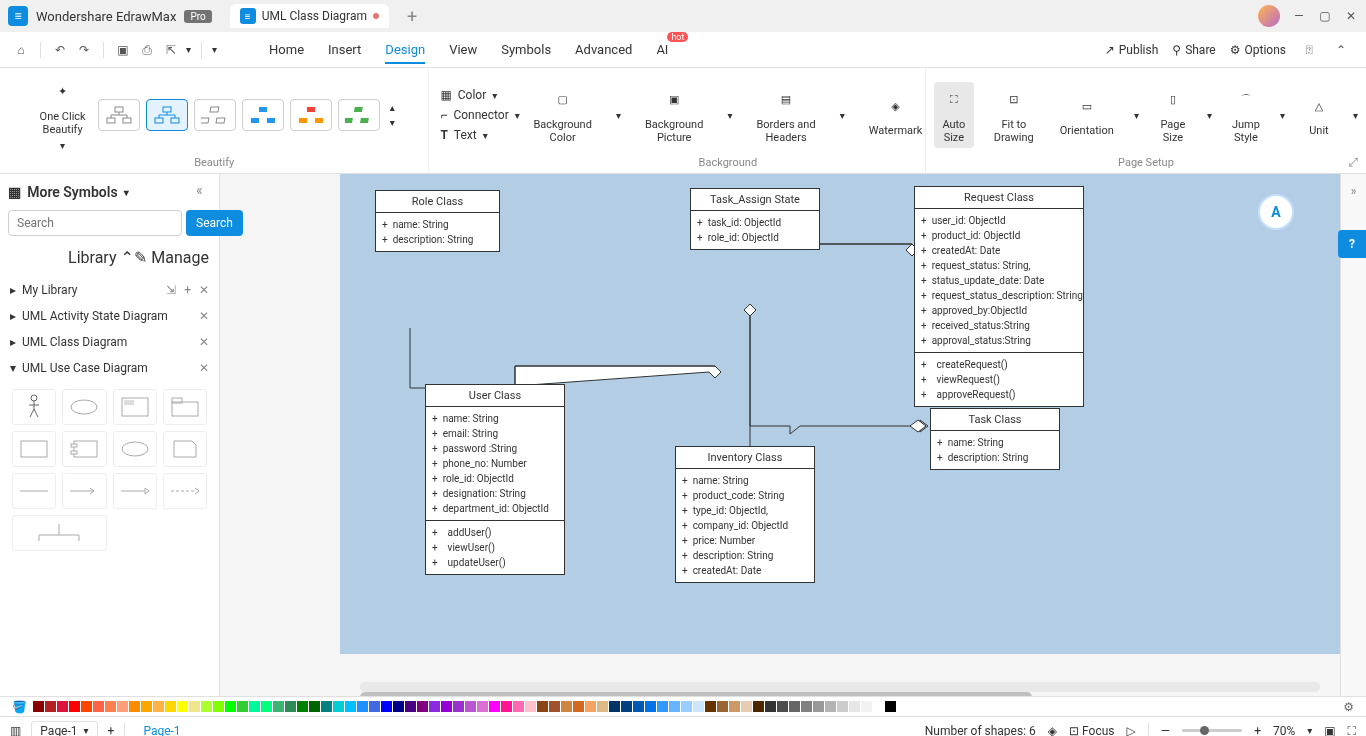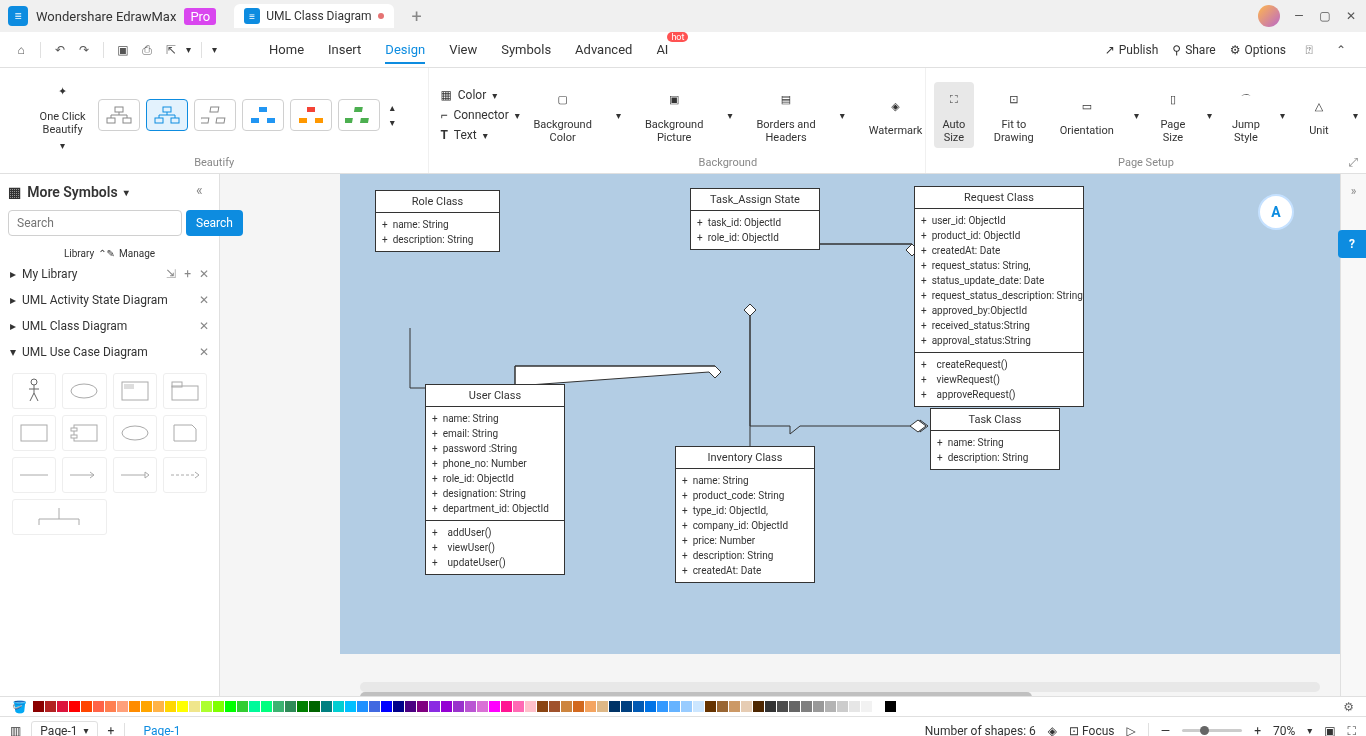--- a/index.html
+++ b/index.html
@@ -2,21 +2,21 @@
 <html><head>
 <meta charset="utf-8">
 <style>
 * { margin:0; padding:0; box-sizing:border-box; font-family:-apple-system,BlinkMacSystemFont,"Segoe UI",Roboto,sans-serif; }
 body { width:1366px; height:736px; overflow:hidden; background:#f5f5f5; font-size:12px; color:#333; }
 
 
 .titlebar { height:32px; background:#f0f0f0; display:flex; align-items:center; padding:0 8px; gap:8px; }
 .app-logo { width:20px; height:20px; background:#0d8ce0; border-radius:4px; display:flex; align-items:center; justify-content:center; color:#fff; font-weight:bold; font-size:12px; }
 .app-name { font-size:13px; color:#333; }
-.pro-badge { background:#d946ef; color:#fff; padding:1px 6px; border-radius:3px; font-size:13px; }
+.pro-badge { background:#737373; color:#fff; padding:1px 6px; border-radius:3px; font-size:10px; }
 .tab-active { background:#fff; border-radius:6px 6px 0 0; padding:4px 10px; display:flex; align-items:center; gap:6px; margin-left:10px; }
 .tab-logo { width:16px; height:16px; background:#0d8ce0; border-radius:3px; display:flex; align-items:center; justify-content:center; color:#fff; font-size:10px; }
 .tab-title { font-size:12px; }
 .tab-dot { width:6px; height:6px; background:#e57373; border-radius:50%; }
 .tab-add { margin-left:10px; font-size:18px; color:#888; cursor:pointer; }
 .titlebar-right { margin-left:auto; display:flex; align-items:center; gap:12px; }
 .avatar-circ { width:22px; height:22px; border-radius:50%; background:linear-gradient(135deg,#ffb74d,#ba68c8); }
 .win-btn { width:14px; height:14px; color:#555; cursor:pointer; display:inline-flex; align-items:center; justify-content:center; }
 
 
@@ -47,21 +47,21 @@
 .auto-size-btn { background:#e8e8e8; border-radius:4px; }
 
 
 .main { height:522px; display:flex; position:relative; }
 .sidebar { width:220px; background:#fff; border-right:1px solid #e0e0e0; display:flex; flex-direction:column; padding:10px 8px; }
 .side-collapse { position:absolute; top:8px; left:196px; color:#888; cursor:pointer; font-size:14px; }
 .side-header { display:flex; align-items:center; gap:6px; font-size:14px; font-weight:600; margin-bottom:10px; }
 .search-row { display:flex; gap:4px; margin-bottom:12px; }
 .search-in { flex:1; border:1px solid #d0d0d0; border-radius:4px; padding:5px 8px; font-size:12px; }
 .search-btn { background:#0d8ce0; color:#fff; border:none; border-radius:4px; padding:0 10px; font-size:12px; cursor:pointer; }
-.lib-row { display:flex; justify-content:center; font-size:10px; margin-bottom:2px; padding:0 2px; }
+.lib-row { display:flex; justify-content:flex-end; font-size:16px; margin-bottom:10px; padding:0 2px; }
 .lib-row span { display:flex; align-items:center; gap:4px; cursor:pointer; }
 .lib-section { display:flex; align-items:center; justify-content:space-between; padding:6px 2px; font-size:12px; cursor:pointer; }
 .lib-section-name { display:flex; align-items:center; gap:6px; }
 .lib-section-icons { display:flex; gap:8px; color:#888; }
 .close-x { color:#888; cursor:pointer; }
 .shapes-grid { display:grid; grid-template-columns:repeat(4,1fr); gap:6px; padding:8px 4px; }
 .shape-cell { height:36px; border:1px solid #eee; border-radius:3px; display:flex; align-items:center; justify-content:center; color:#888; font-size:9px; cursor:pointer; }
 
 .canvas-wrap { flex:1; position:relative; overflow:hidden; }
 .canvas { position:absolute; left:120px; top:0; width:1000px; height:480px; background:#b3cde4; }

